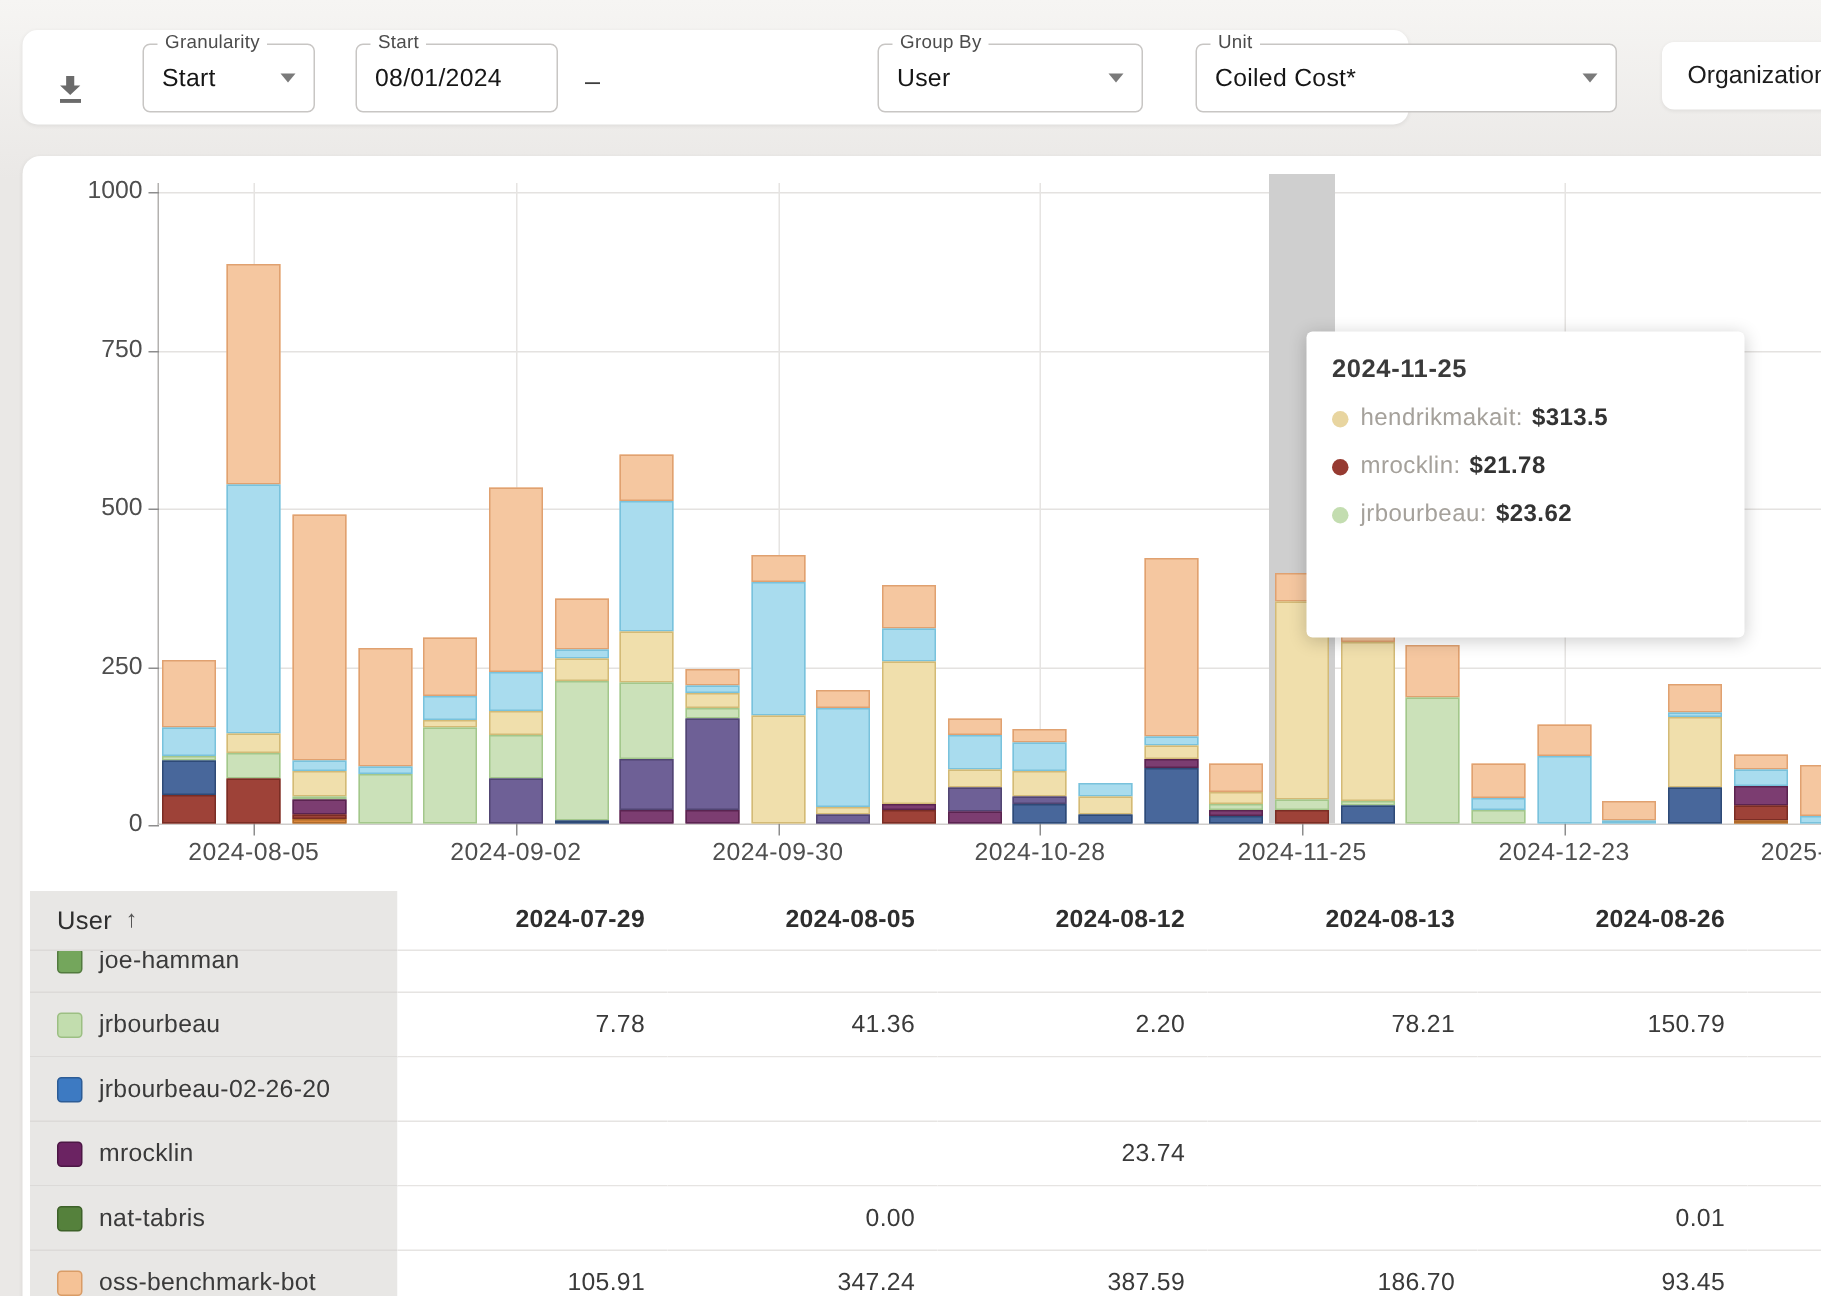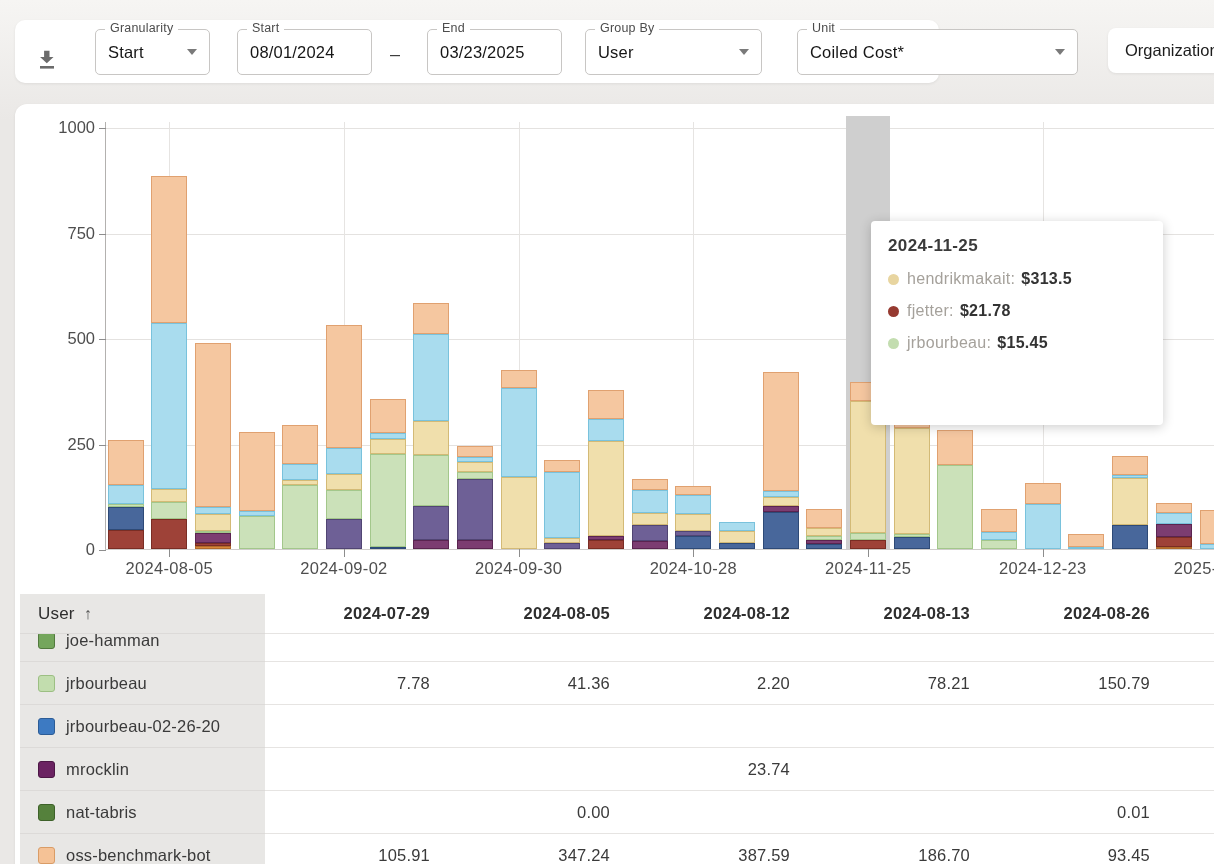--- a/index.html
+++ b/index.html
@@ -105,24 +105,20 @@
     <span class="caret"></span>
   </div>
 
   <div class="fieldset" style="left:222px; width:135px;">
     <span class="flabel">Start</span>
     <span class="fvalue">08/01/2024</span>
   </div>
 
   <div class="range-dash">–</div>
 
-  <div class="fieldset" style="left:412px; width:135px;">
-    <span class="flabel">End</span>
-    <span class="fvalue">03/23/2025</span>
-  </div>
 
   <div class="fieldset" style="left:570px; width:177px;">
     <span class="flabel">Group By</span>
     <span class="fvalue">User</span>
     <span class="caret"></span>
   </div>
 
   <div class="fieldset" style="left:782px; width:281px;">
     <span class="flabel">Unit</span>
     <span class="fvalue">Coiled Cost*</span>
@@ -336,27 +332,27 @@
   <div class="tooltip">
     <div class="tt-title">2024-11-25</div>
     <div class="tt-rows">
         <div class="tt-row">
           <div class="tt-dot" style="background: rgb(232, 213, 160);"></div>
           <span class="tt-name">hendrikmakait:</span>
           <span class="tt-val">$313.5</span>
         </div>
         <div class="tt-row">
           <div class="tt-dot" style="background: rgb(150, 58, 49);"></div>
-          <span class="tt-name">fjetter:</span>
+          <span class="tt-name">mrocklin:</span>
           <span class="tt-val">$21.78</span>
         </div>
         <div class="tt-row">
           <div class="tt-dot" style="background: rgb(195, 221, 176);"></div>
           <span class="tt-name">jrbourbeau:</span>
-          <span class="tt-val">$15.45</span>
+          <span class="tt-val">$23.62</span>
         </div>
       </div>
   </div>
 
   <div class="table-wrap">
       <div class="t-row t-head" style="height: 40px;">
         <div class="t-cell t-user" style="height: 40px;">
           <span>User</span>
           <span class="sort-arrow">↑</span>
         </div>

